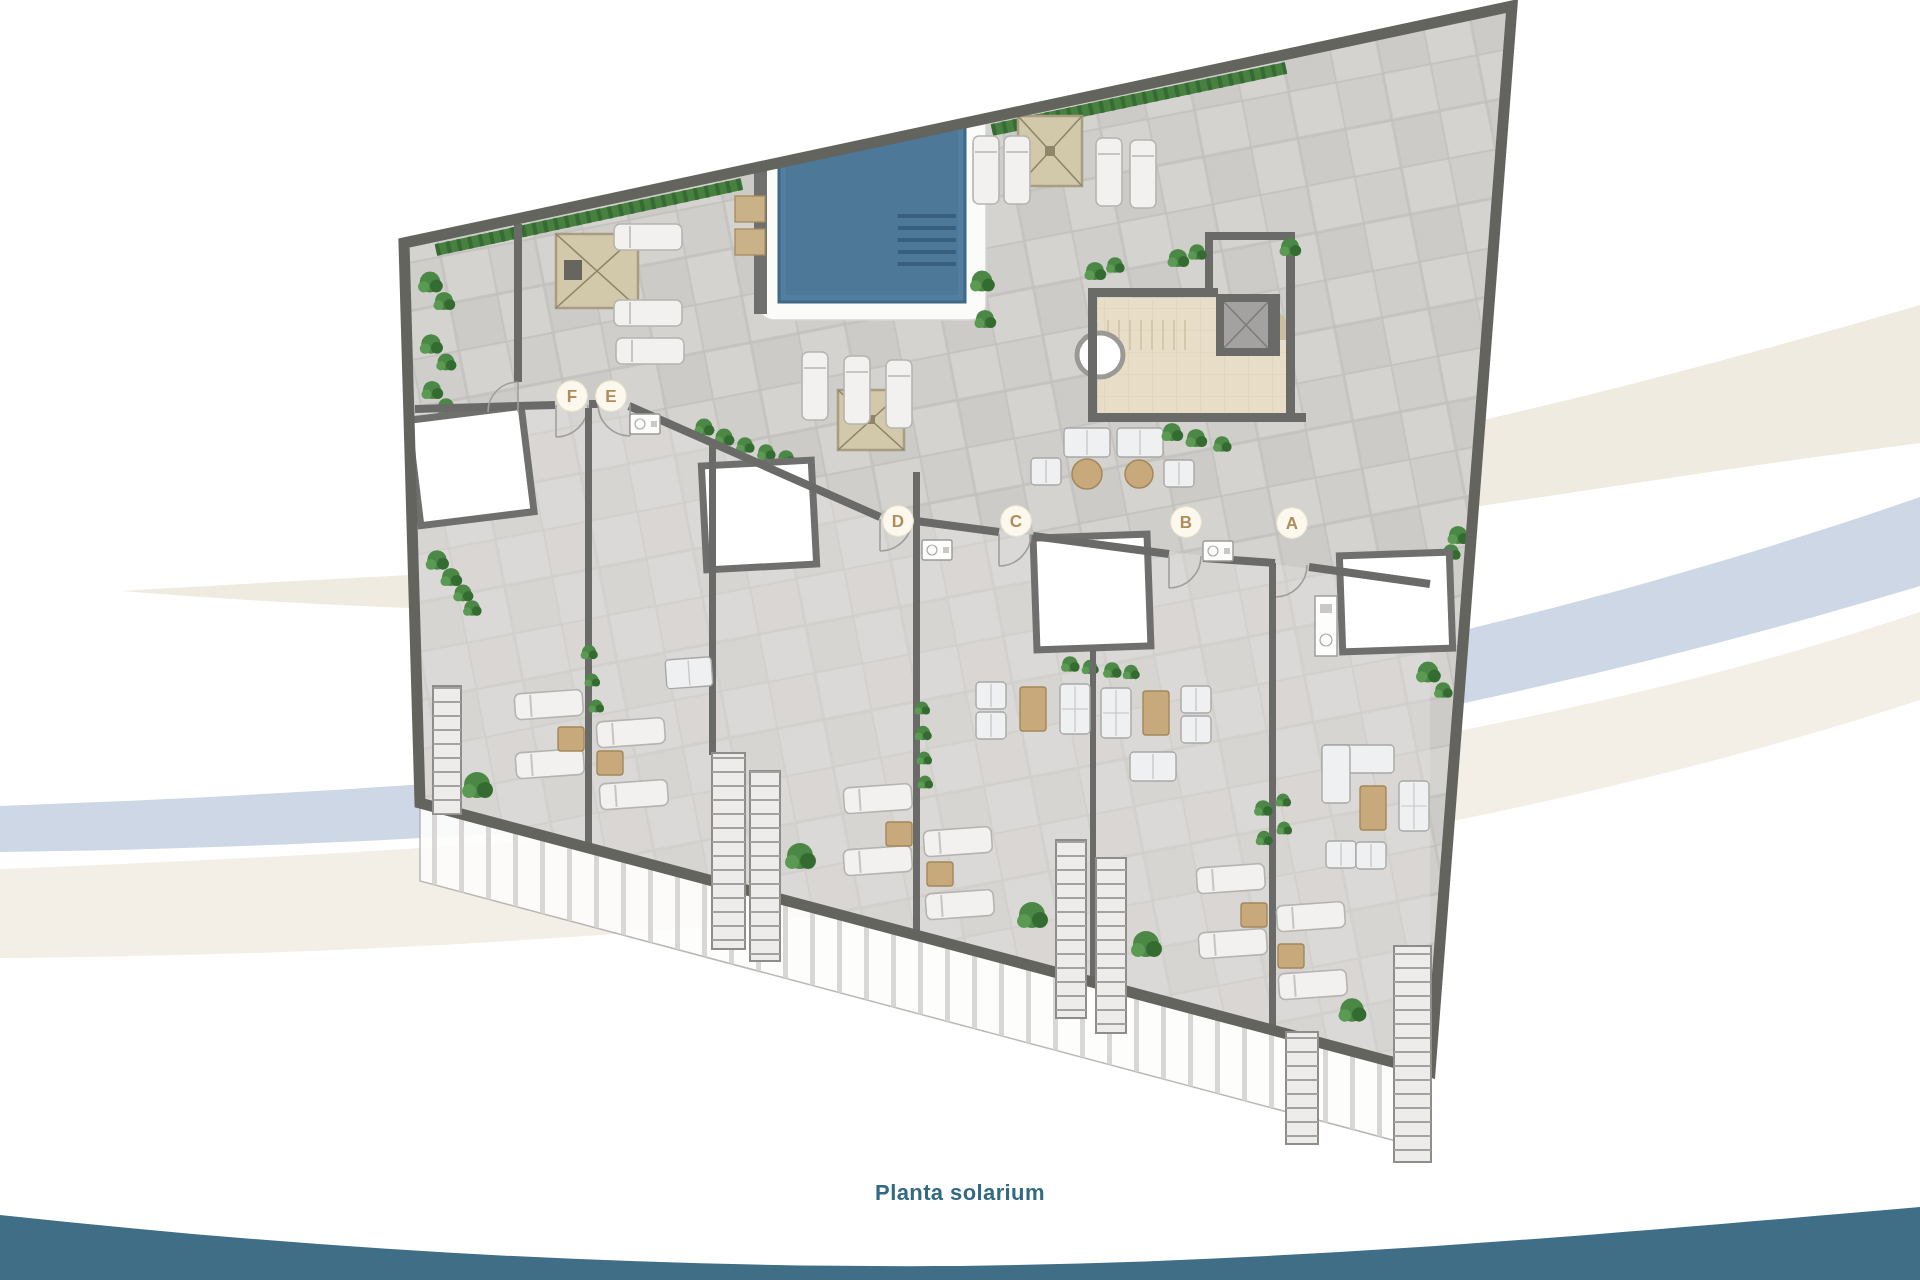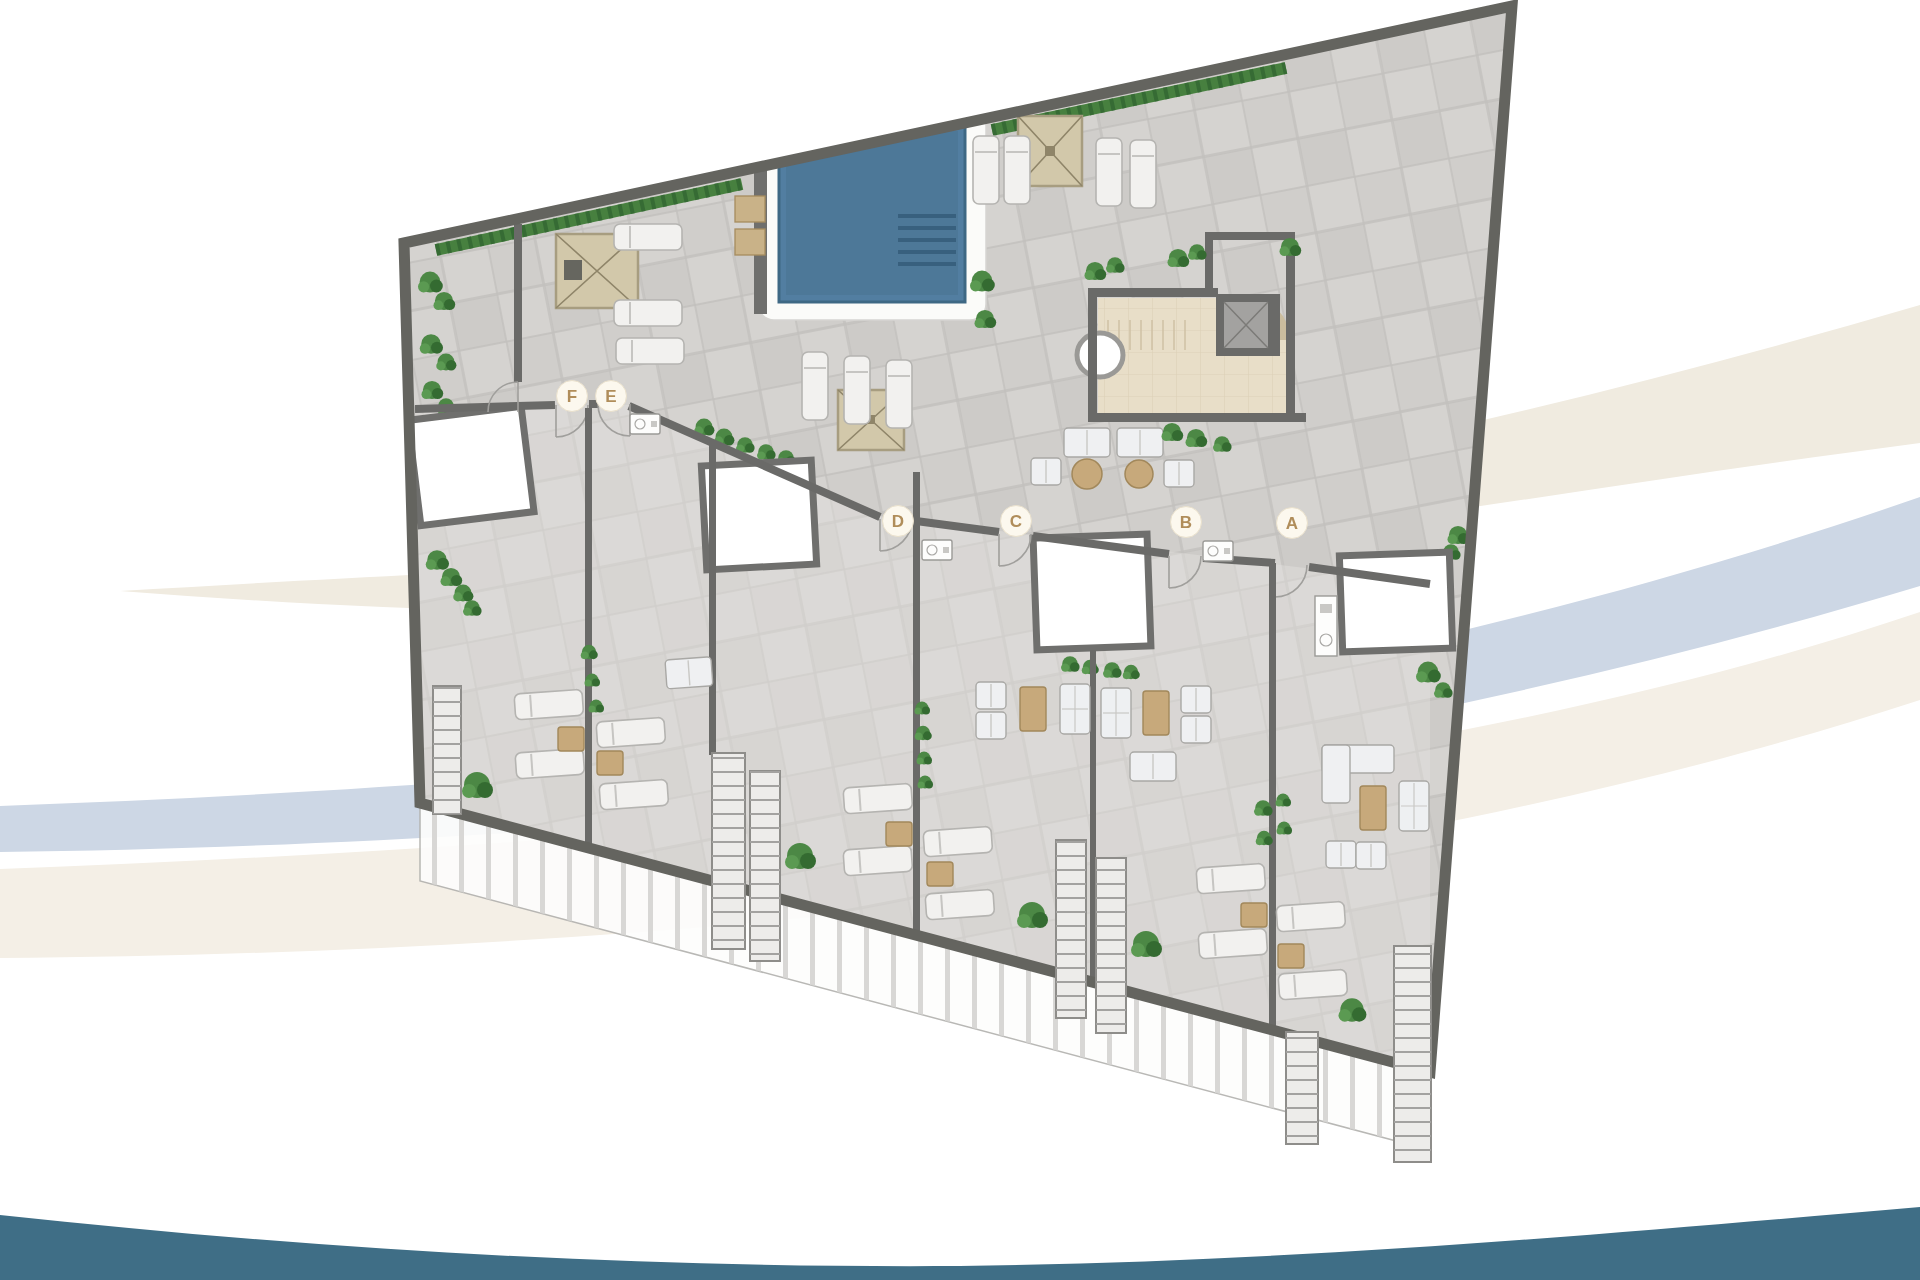--- a/index.html
+++ b/index.html
@@ -377,13 +377,14 @@
     <text class="marker-letter" x="1186" y="528" text-anchor="middle" fill="#b08d5a">B</text>
   </g>
   <g>
     <circle cx="1292" cy="523" r="15.5" stroke="#e9e0cc" stroke-width="1" fill="#fcf8ee"></circle>
     <text class="marker-letter" x="1292" y="529" text-anchor="middle" fill="#b08d5a">A</text>
   </g>
 
   <path d="M0,1215 C340,1252 660,1268 960,1266 C1310,1262 1650,1230 1920,1207 L1920,1280 L0,1280 Z" fill="#3f6e86"></path>
 </svg>
 
+<div class="caption">Planta solarium</div>
 </div>
 
 </body></html>

